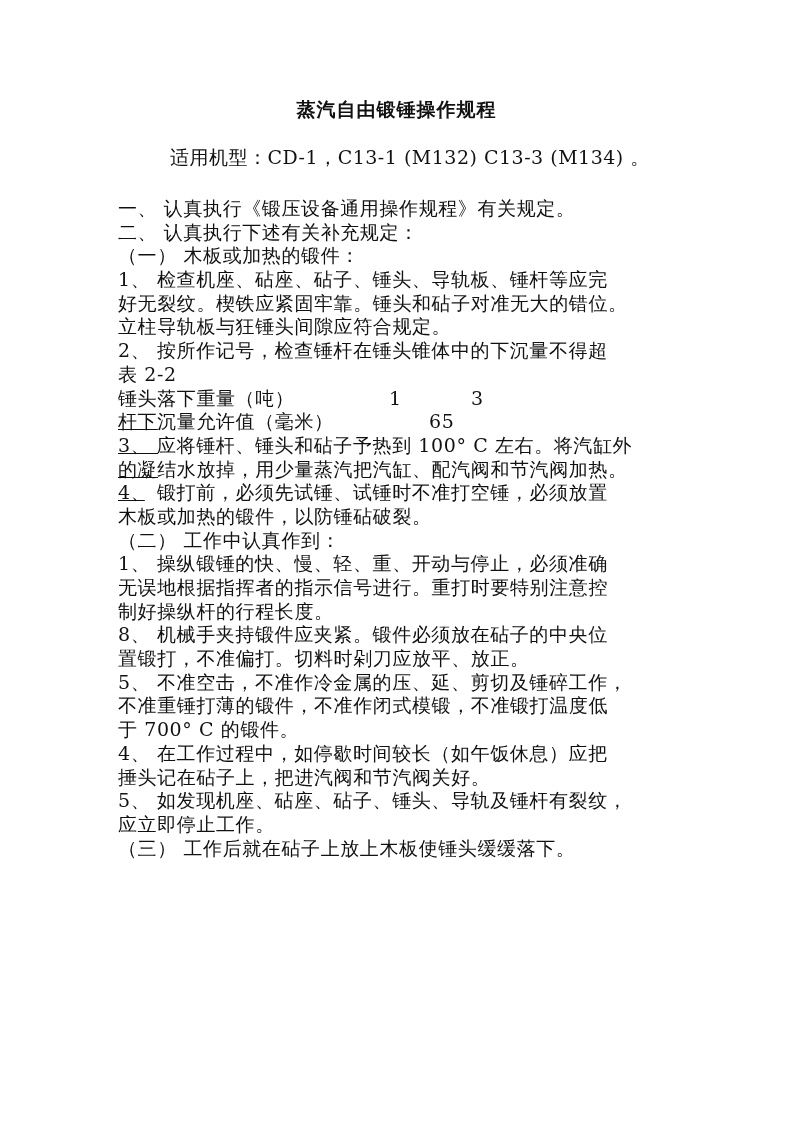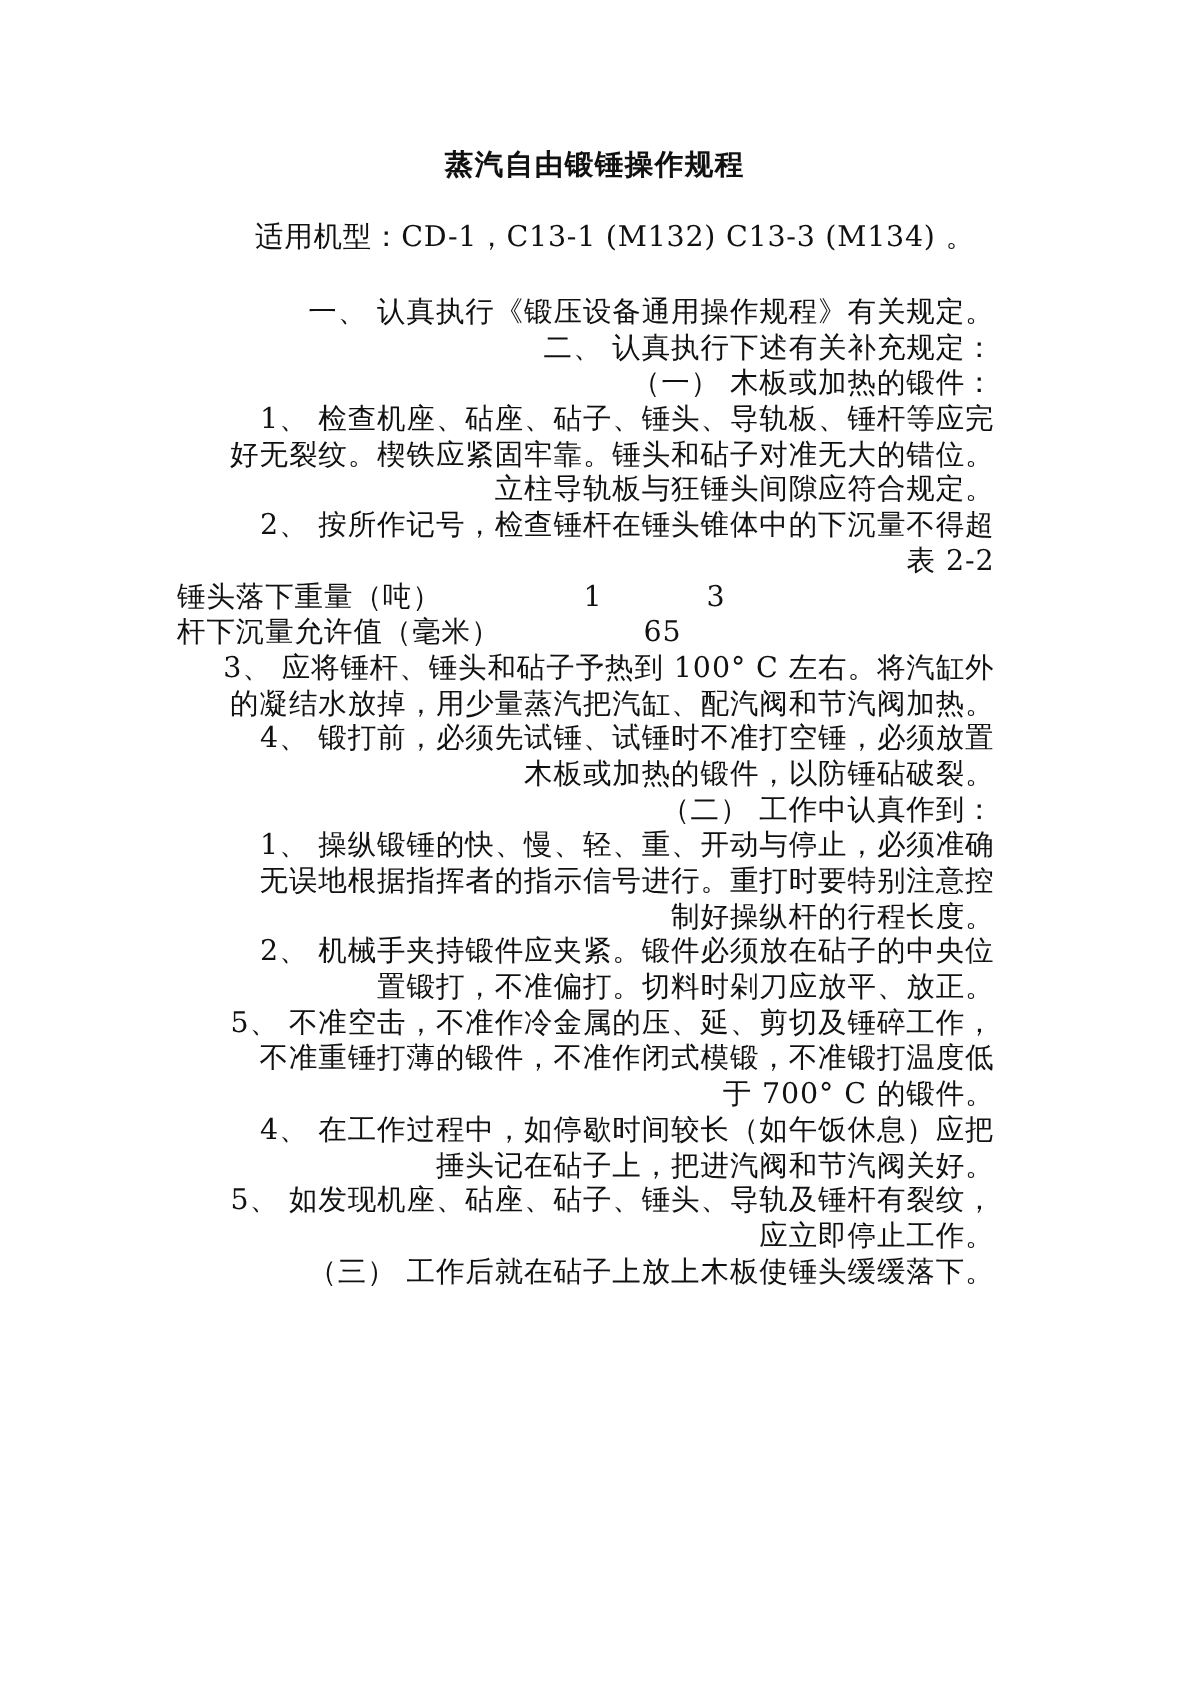--- a/index.html
+++ b/index.html
@@ -2,23 +2,23 @@
 <html><head>
   <meta charset="utf-8">
   <style>
     html, body { margin: 0; padding: 0; background: #ffffff; }
     body { width: 793px; height: 1122px; position: relative; overflow: hidden;
            font-family: "DejaVu Serif", "Liberation Serif", serif; color: #111; }
     .page { position: absolute; left: 0; top: 0; width: 793px; height: 1122px; }
     .title { position: absolute; top: 97px; left: 0; width: 793px; text-align: center;
              font-size: 19px; font-weight: bold; letter-spacing: 1px; }
     .subtitle { position: absolute; top: 145px; left: 170px; font-size: 19px; letter-spacing: 0.5px; text-align: right; }
-    .body { position: absolute; top: 197px; left: 118px; width: 545px; text-align: right; }
+    .body { position: absolute; top: 197px; left: 118px; width: 545px; }
     .line { font-size: 19px; line-height: 23.7px; height: 23.7px; white-space: pre; letter-spacing: 0.6px; }
-    .tbl-row { position: relative; }
+    .tbl-row { position: relative; text-decoration: underline; }
     .tbl-row span { position: absolute; top: 0; }
   </style>
 </head>
 <body>
 
 <div class="page">
   <div class="title">蒸汽自由锻锤操作规程</div>
   <div class="subtitle">适用机型：CD-1，C13-1 (M132) C13-3 (M134) 。</div>
 
   <div class="body">
@@ -42,21 +42,21 @@
     </div>
 
     <div class="line">3、 应将锤杆、锤头和砧子予热到 100° C 左右。将汽缸外</div>
     <div class="line">的凝结水放掉，用少量蒸汽把汽缸、配汽阀和节汽阀加热。</div>
     <div class="line">4、 锻打前，必须先试锤、试锤时不准打空锤，必须放置</div>
     <div class="line">木板或加热的锻件，以防锤砧破裂。</div>
     <div class="line">（二） 工作中认真作到：</div>
     <div class="line">1、 操纵锻锤的快、慢、轻、重、开动与停止，必须准确</div>
     <div class="line">无误地根据指挥者的指示信号进行。重打时要特别注意控</div>
     <div class="line">制好操纵杆的行程长度。</div>
-    <div class="line">2、 机械手夹持锻件应夹紧。锻件必须放在砧子的中央位</div>
+    <div class="line">8、 机械手夹持锻件应夹紧。锻件必须放在砧子的中央位</div>
     <div class="line">置锻打，不准偏打。切料时剁刀应放平、放正。</div>
     <div class="line">5、 不准空击，不准作冷金属的压、延、剪切及锤碎工作，</div>
     <div class="line">不准重锤打薄的锻件，不准作闭式模锻，不准锻打温度低</div>
     <div class="line">于 700° C 的锻件。</div>
     <div class="line">4、 在工作过程中，如停歇时间较长（如午饭休息）应把</div>
     <div class="line">捶头记在砧子上，把进汽阀和节汽阀关好。</div>
     <div class="line">5、 如发现机座、砧座、砧子、锤头、导轨及锤杆有裂纹，</div>
     <div class="line">应立即停止工作。</div>
     <div class="line">（三） 工作后就在砧子上放上木板使锤头缓缓落下。</div>
   </div>

